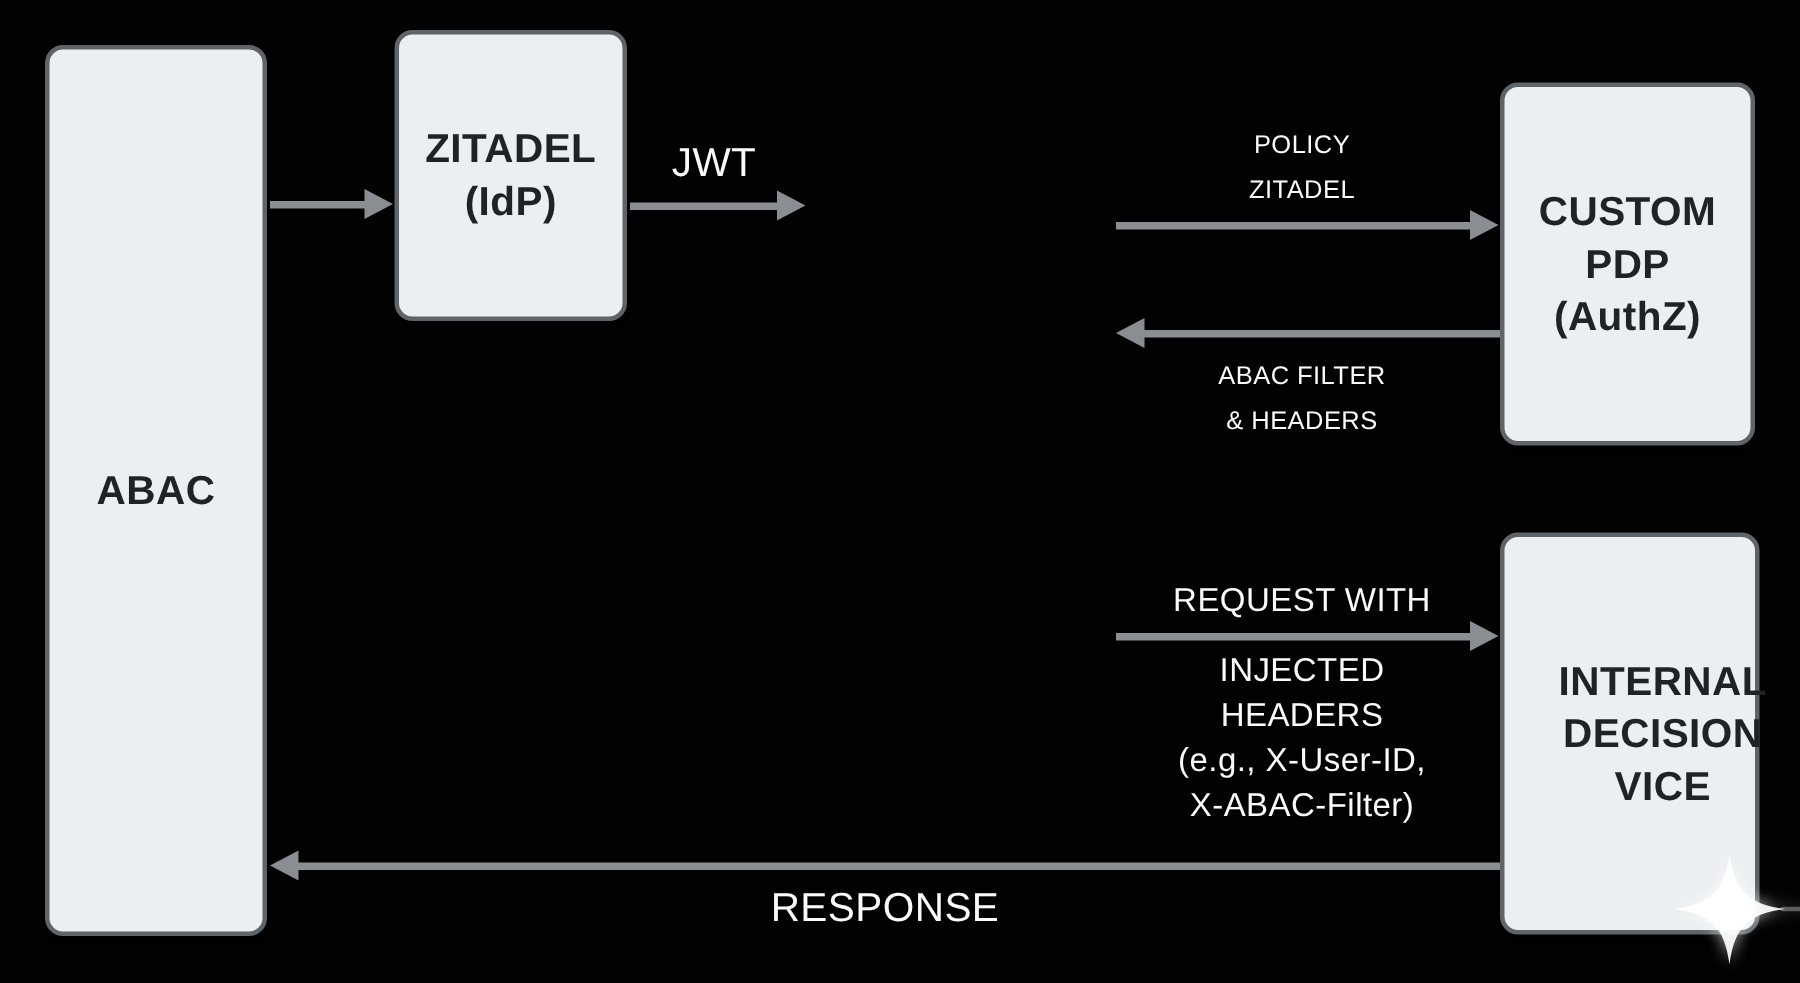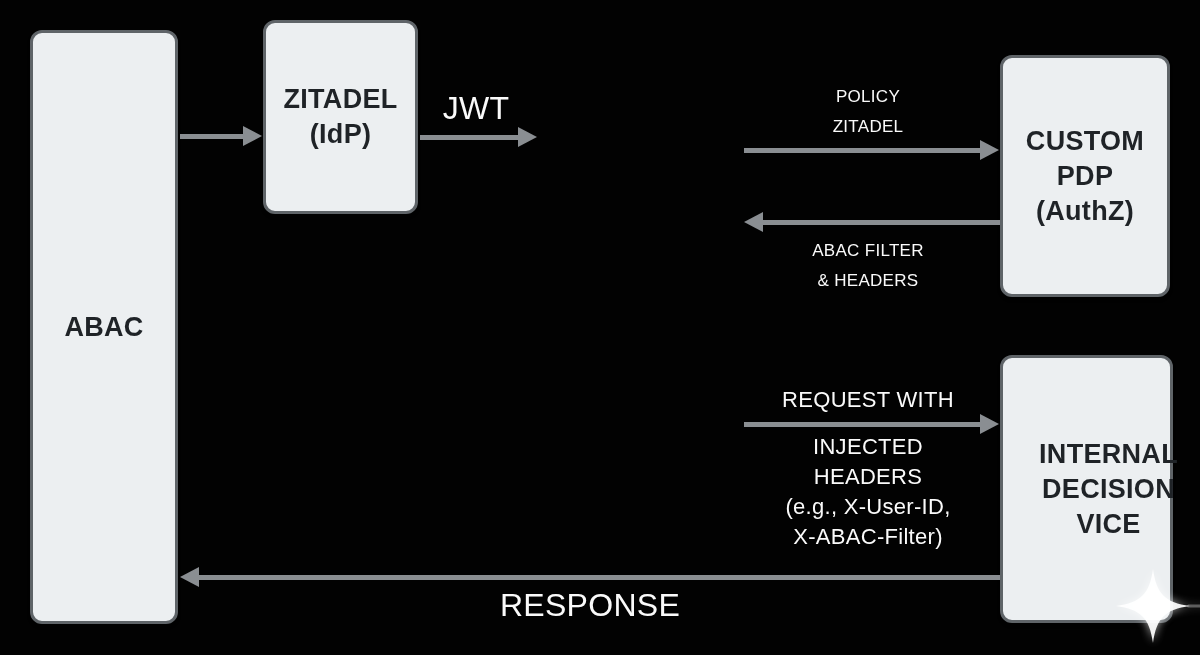--- a/index.html
+++ b/index.html
@@ -26,21 +26,21 @@
   }
   .box-label{
     text-align:center;color:var(--box-text);
     font-size:27px;font-weight:700;line-height:35px;letter-spacing:.3px;
   }
   .shift-down{transform:translateY(26px);}
   .edge-label{
     position:absolute;text-align:center;color:var(--label-text);
     font-size:17px;font-weight:500;line-height:30px;letter-spacing:.3px;
   }
-  .edge-label.big{font-size:32px;line-height:33px;}
+  .edge-label.big{font-size:27px;line-height:33px;}
   .edge-label.mid{font-size:22px;}
   .arrow{position:absolute;left:0;top:0;width:0;height:0;}
   .shaft{position:absolute;height:5px;background:var(--arrow);}
   .head{position:absolute;width:0;height:0;border-top:10px solid transparent;border-bottom:10px solid transparent;}
   .head-right{border-left:19px solid var(--arrow);}
   .head-left{border-right:19px solid var(--arrow);}
   .sparkle{position:absolute;filter:drop-shadow(0 0 5px rgba(255,255,255,.75));}
 </style>
 </head>
 <body>

